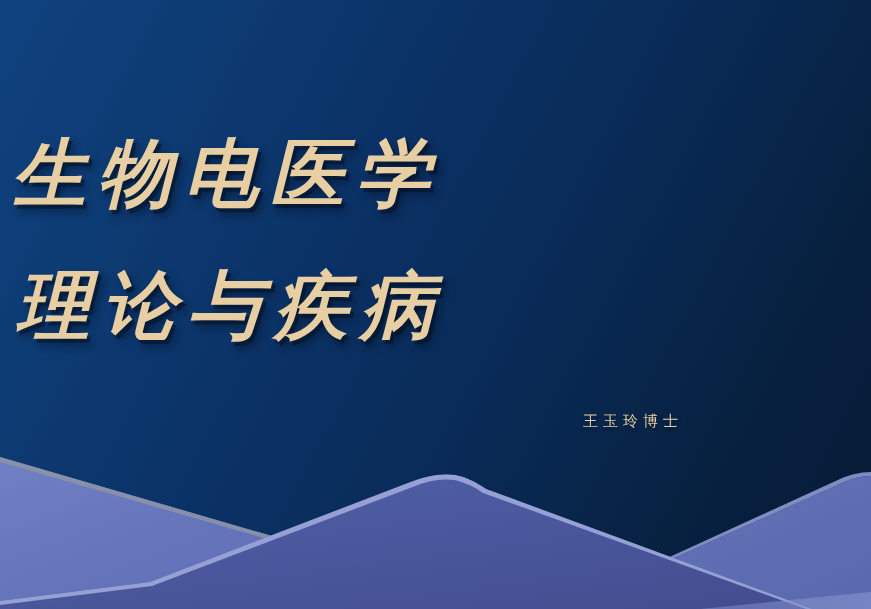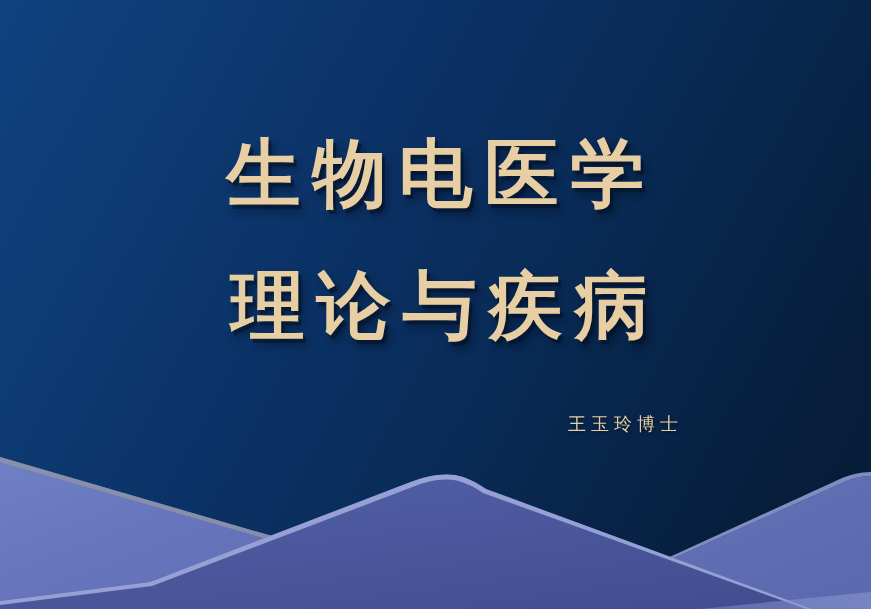--- a/index.html
+++ b/index.html
@@ -52,46 +52,46 @@
   
   .title-block {
     position: absolute;
     left: 0;
     top: 0;
     width: 871px;
     z-index: 5;
   }
 
   .title-line {
-    text-align: center;
     color: #e8cfa3;
     font-weight: 700;
     font-size: 74px;
     letter-spacing: 12px;
     text-indent: 12px;
     line-height: 1.0;
     white-space: nowrap;
     text-shadow:
       3px 4px 0 rgba(3, 16, 36, 0.55),
       5px 7px 9px rgba(2, 10, 26, 0.45);
+    font-style: italic;
   }
 
   .title-line-1 { position: absolute; top: 137px; left: 0; width: 871px; }
   .title-line-2 { position: absolute; top: 269px; left: 4px; width: 871px; }
 
   .byline {
     position: absolute;
     top: 412px;
     left: 0;
     width: 871px;
     padding-right: 188px;
     box-sizing: border-box;
     text-align: right;
     color: #e6cda2;
-    font-size: 18px;
+    font-size: 15px;
     font-weight: 400;
     letter-spacing: 5px;
     white-space: nowrap;
     text-shadow: 1px 2px 3px rgba(2, 10, 26, 0.5);
   }
 </style>
 </head>
 <body>
 
 <div id="slide">

